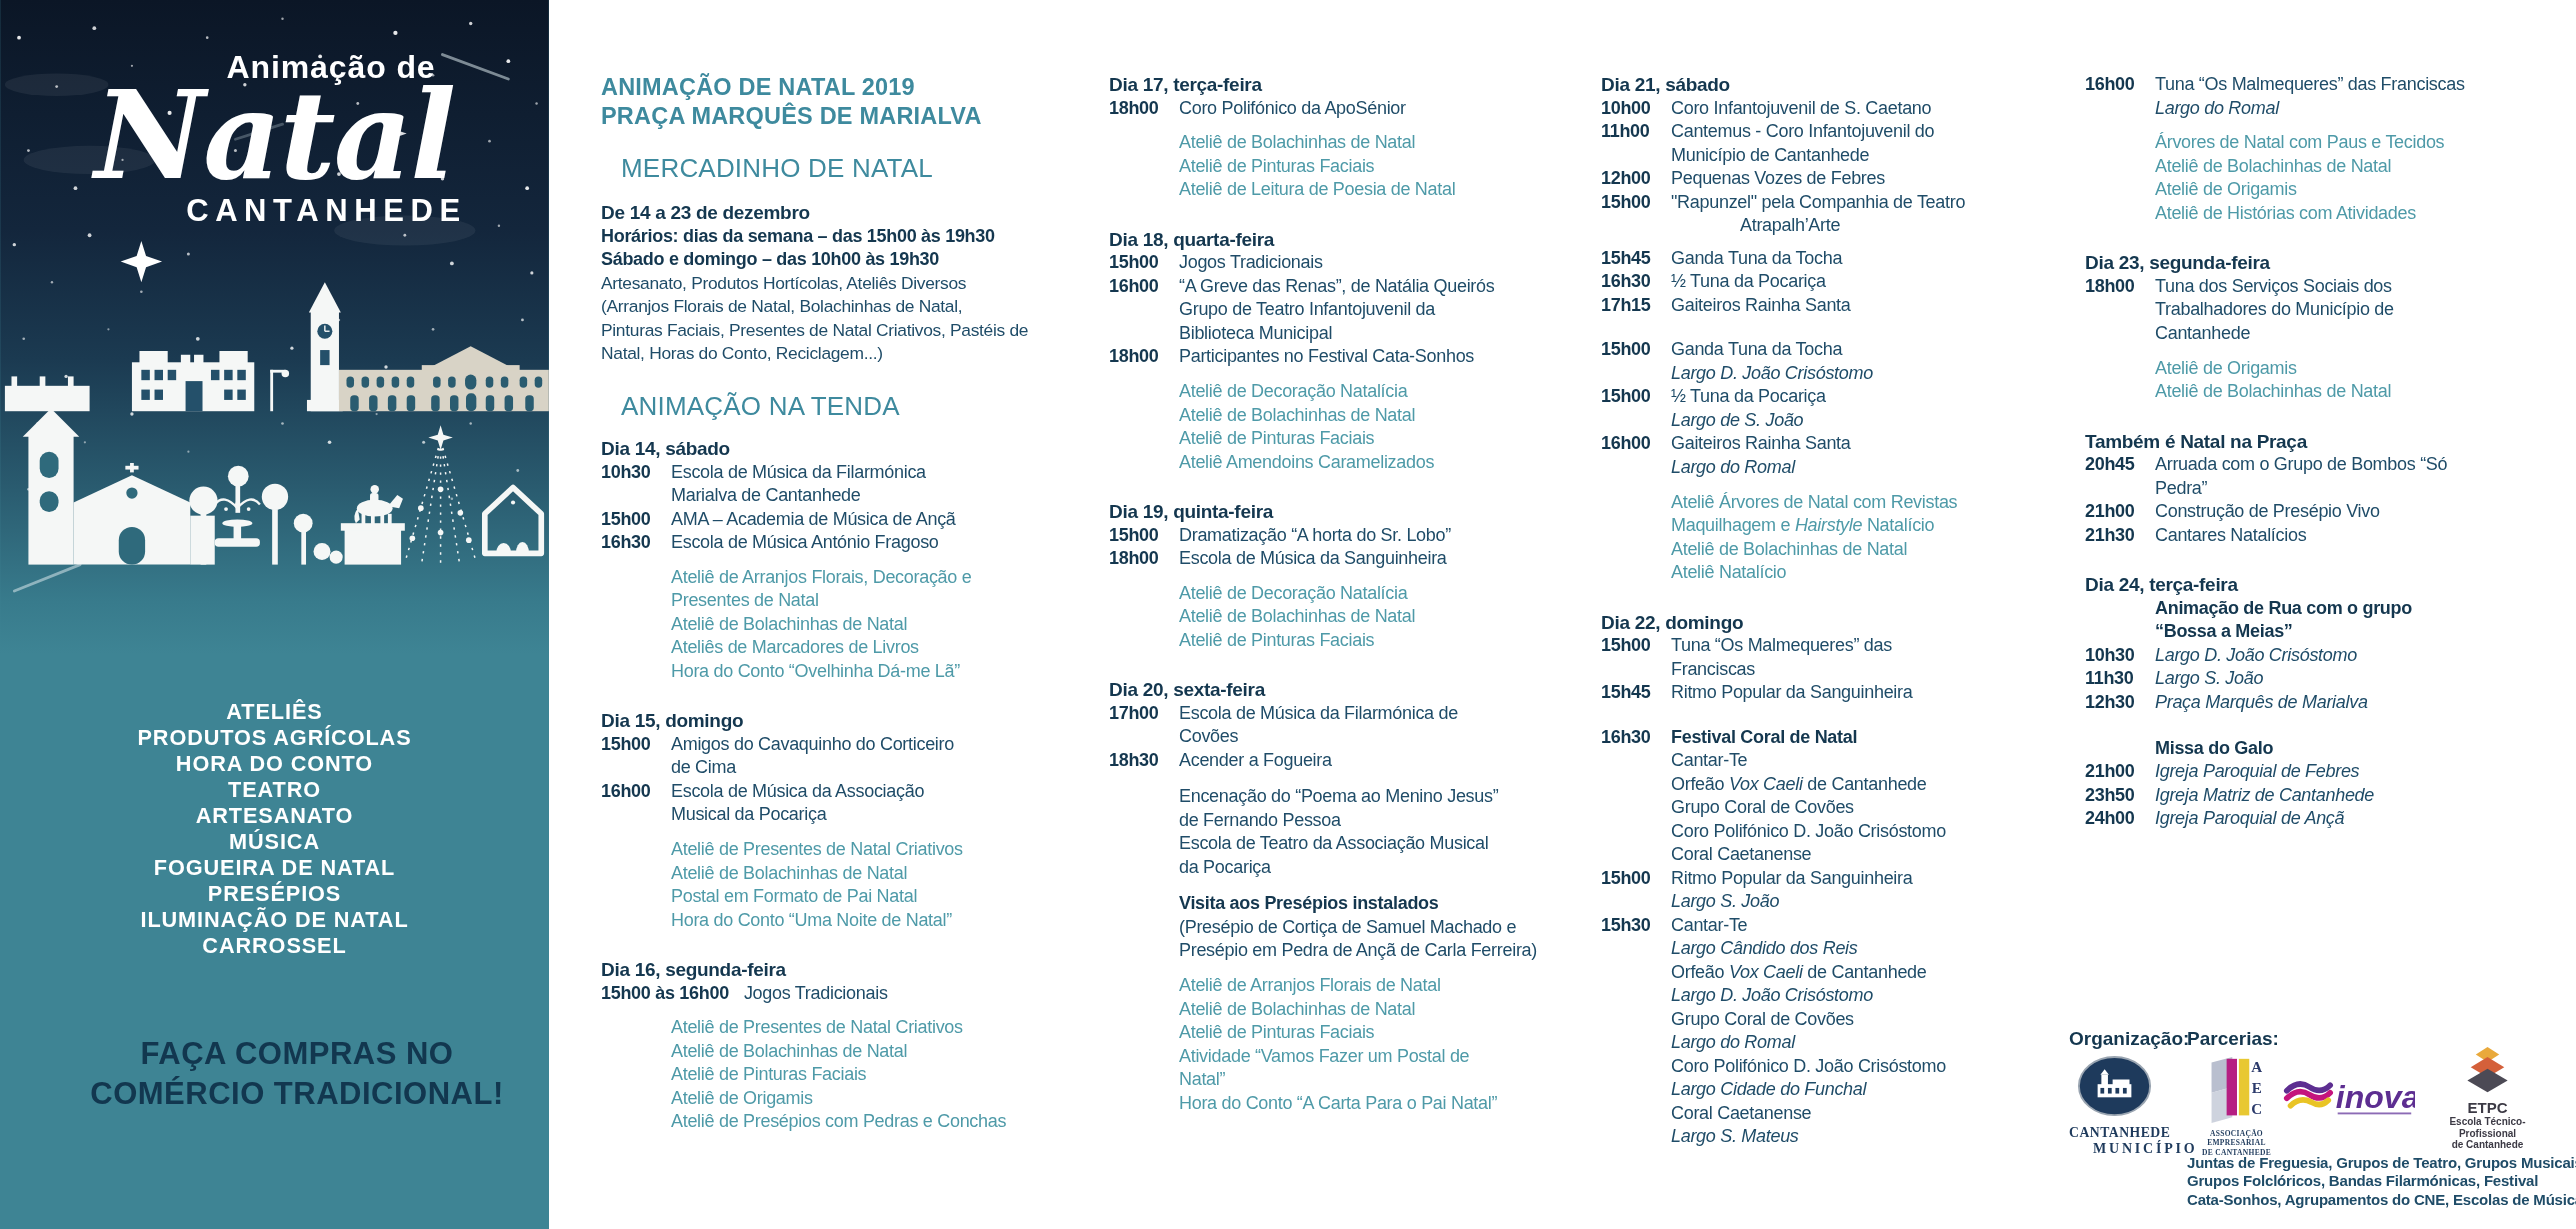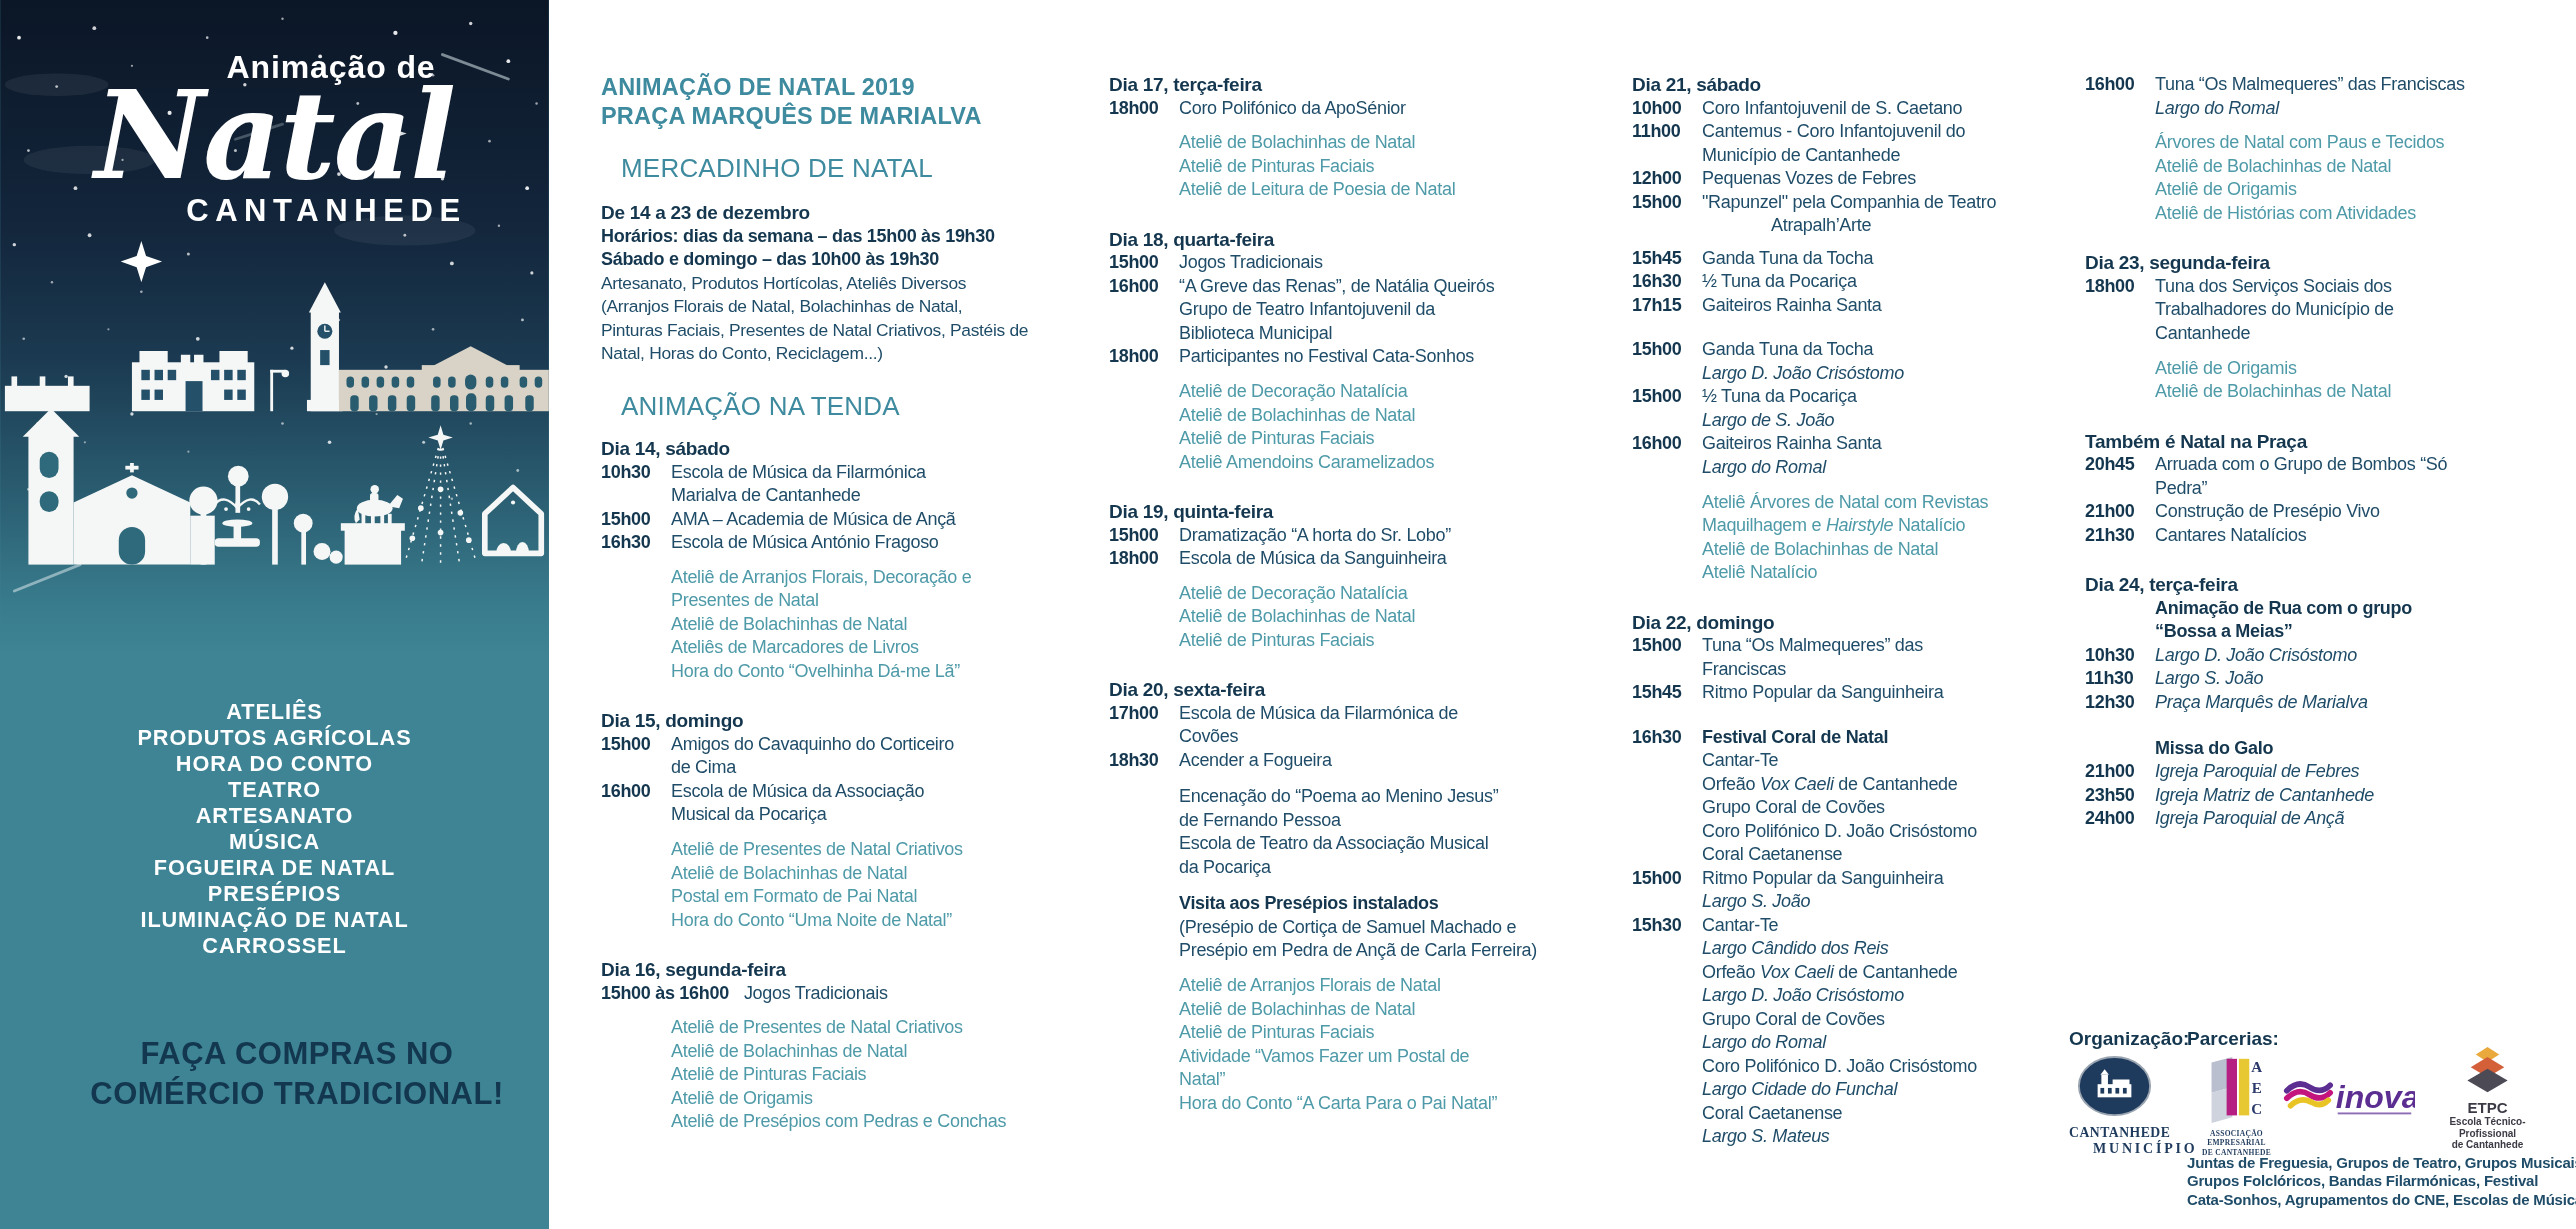--- a/index.html
+++ b/index.html
@@ -20,21 +20,21 @@
   .logo .l3{font-size:31px;font-weight:800;letter-spacing:6.6px;margin-top:1.9px;padding-left:104px;}
   .features{position:absolute;left:0;top:699px;width:549px;text-align:center;color:#fff;
             font-size:21.7px;font-weight:700;letter-spacing:0.9px;line-height:26px;}
   .cta{position:absolute;left:0;top:1034px;width:594px;text-align:center;color:#12374F;
        font-size:31px;font-weight:800;letter-spacing:0.5px;line-height:40px;}
   
   .col{position:absolute;top:73px;font-size:18px;line-height:23.5px;letter-spacing:-0.3px;
        color:var(--navy2);font-weight:500;white-space:nowrap;}
   #col-1{left:601px;width:482px;}
   #col-2{left:1109px;width:482px;}
-  #col-3{left:1601px;width:485px;margin-left:31px;}
+  #col-3{left:1601px;width:485px;}
   #col-4{left:2085px;width:475px;}
   .l-title{font-size:23.5px;line-height:29px;font-weight:800;color:var(--teal1);letter-spacing:0.2px;}
   .l-subhead{font-size:26px;line-height:24.5px;font-weight:400;color:var(--teal1);letter-spacing:0.2px;margin-left:20px;}
   .l-day,.l-daybold{font-size:19px;font-weight:800;color:var(--navy1);}
   .l-para{font-weight:400;font-size:17.4px;}
   .l-parab{font-weight:700;color:var(--navy1);font-size:18px;}
   .time{display:inline-block;width:70px;font-weight:700;color:var(--navy1);font-style:normal;}
   .l-evw .time{width:auto;margin-right:15px;}
   .l-evb .txt{font-weight:700;color:var(--navy1);}
   .l-cont,.l-ven,.l-teal,.l-para2{padding-left:70px;}

